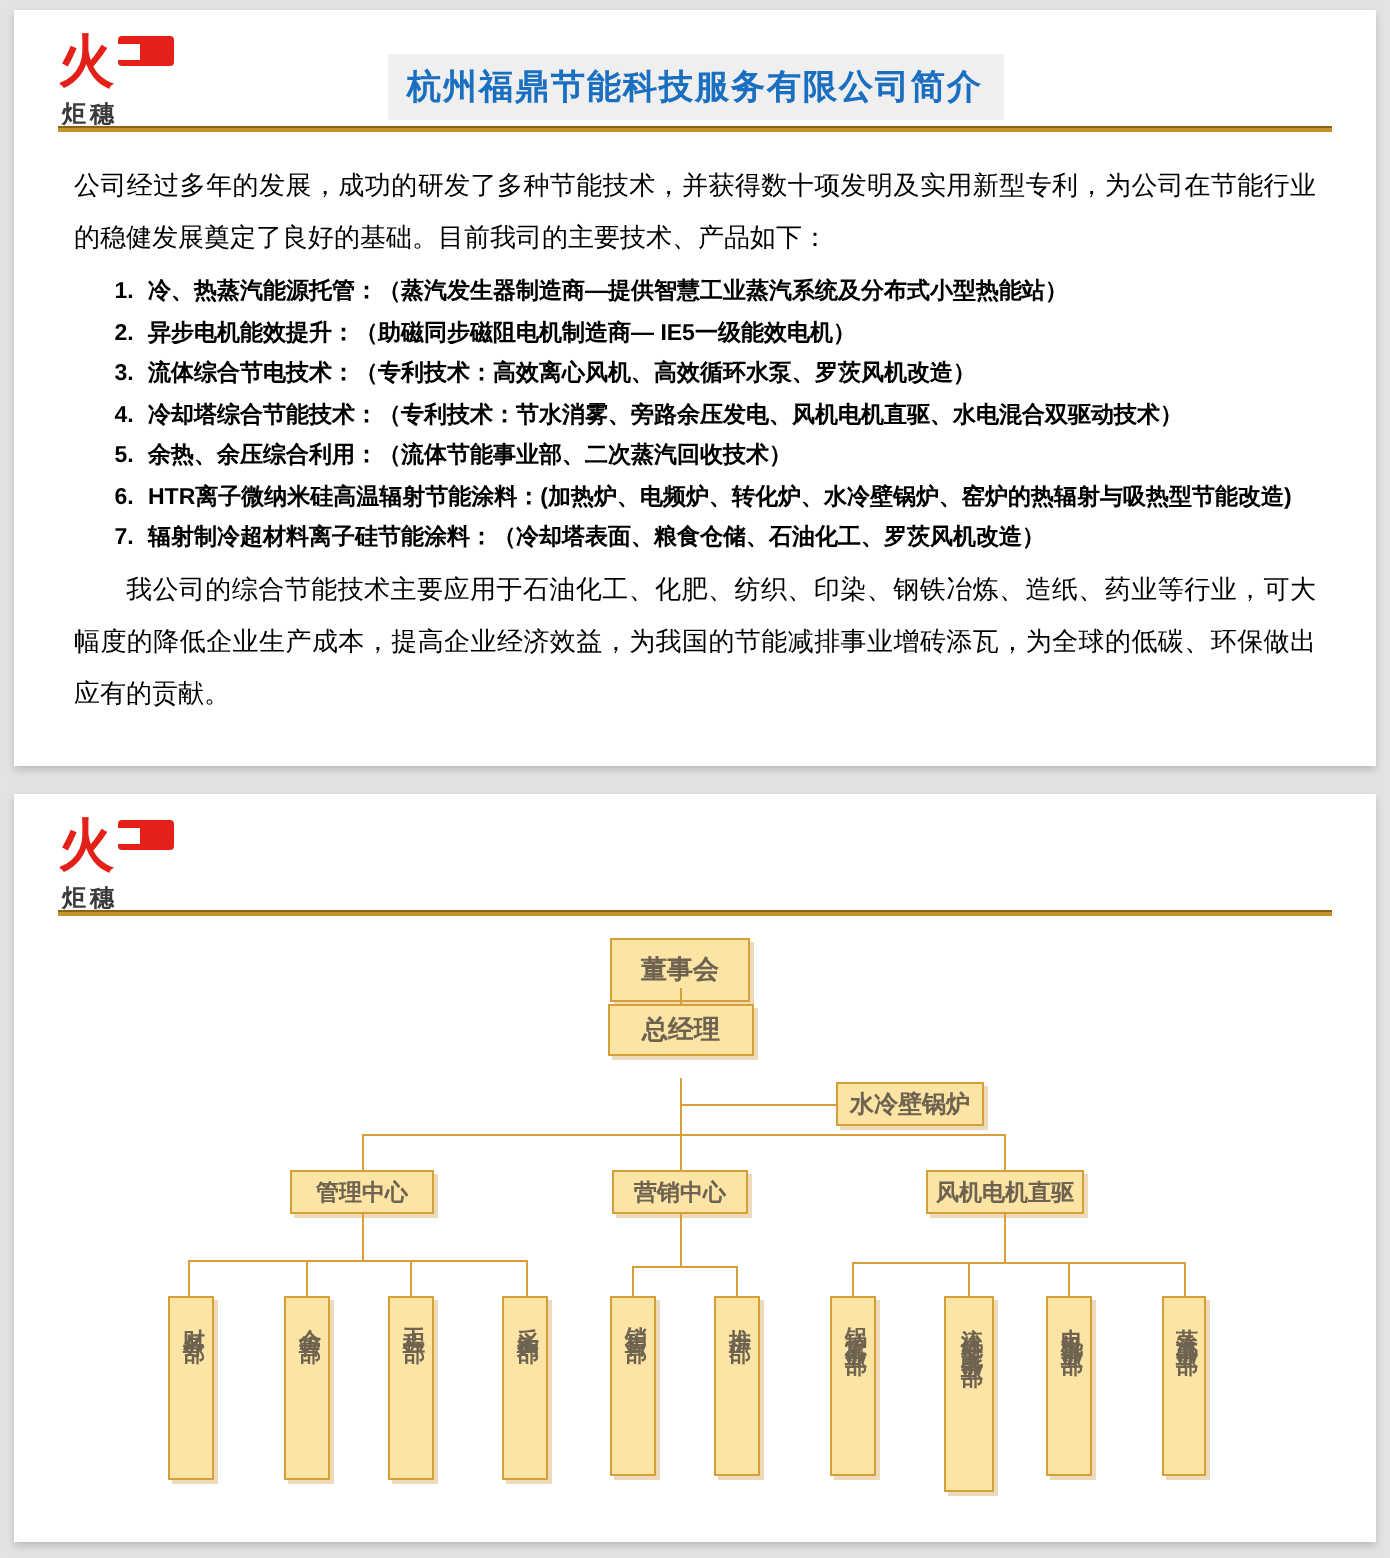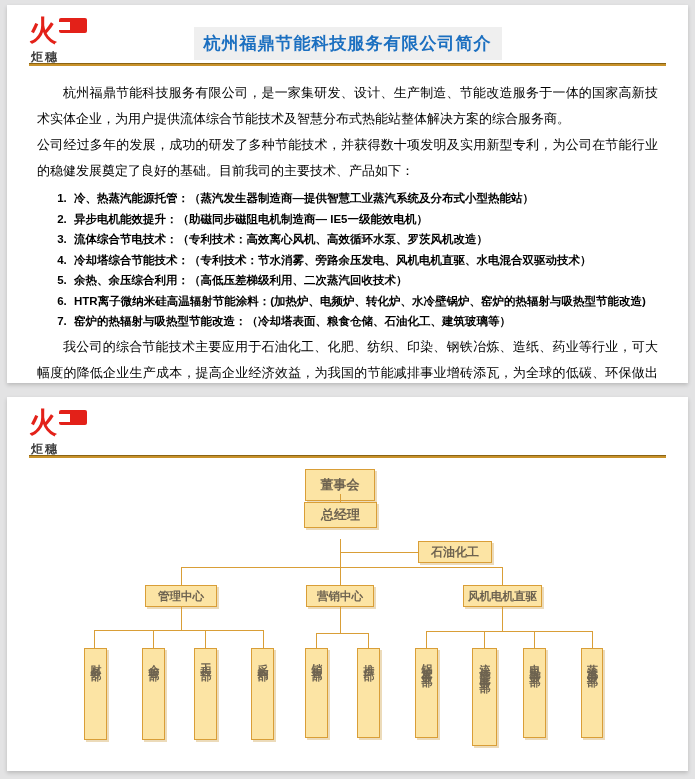--- a/index.html
+++ b/index.html
@@ -75,30 +75,29 @@
       </svg>
       <div class="brand">炬穗</div>
     </div>
     <div class="title-wrap">
       <span class="doc-title">杭州福鼎节能科技服务有限公司简介</span>
     </div>
   </div>
   <div class="gold-line"></div>
 
   <div class="body-txt">
-    <p class="para indent">杭州福鼎节能科技服务有限公司，是一家集研发、设计、生产制造、节能改造服务于一体的国家高新技术实体企业，为用户提供流体综合节能技术及智慧分布式热能站整体解决方案的综合服务商。</p>
     <p class="para">公司经过多年的发展，成功的研发了多种节能技术，并获得数十项发明及实用新型专利，为公司在节能行业的稳健发展奠定了良好的基础。目前我司的主要技术、产品如下：</p>
     <ol class="products">
       <li>冷、热蒸汽能源托管：（蒸汽发生器制造商—提供智慧工业蒸汽系统及分布式小型热能站）</li>
       <li>异步电机能效提升：（助磁同步磁阻电机制造商— IE5一级能效电机）</li>
       <li>流体综合节电技术：（专利技术：高效离心风机、高效循环水泵、罗茨风机改造）</li>
       <li>冷却塔综合节能技术：（专利技术：节水消雾、旁路余压发电、风机电机直驱、水电混合双驱动技术）</li>
-      <li>余热、余压综合利用：（高低压差梯级利用、二次蒸汽回收技术）</li>
+      <li>余热、余压综合利用：（流体节能事业部、二次蒸汽回收技术）</li>
       <li>HTR离子微纳米硅高温辐射节能涂料：(加热炉、电频炉、转化炉、水冷壁锅炉、窑炉的热辐射与吸热型节能改造)</li>
-      <li>窑炉的热辐射与吸热型节能改造：（冷却塔表面、粮食仓储、石油化工、建筑玻璃等）</li>
+      <li>辐射制冷超材料离子硅节能涂料：（冷却塔表面、粮食仓储、石油化工、罗茨风机改造）</li>
     </ol>
     <p class="para indent">我公司的综合节能技术主要应用于石油化工、化肥、纺织、印染、钢铁冶炼、造纸、药业等行业，可大幅度的降低企业生产成本，提高企业经济效益，为我国的节能减排事业增砖添瓦，为全球的低碳、环保做出应有的贡献。</p>
   </div>
 </div>
 
 <div class="card card2">
   <div class="hdr">
     <div class="logo">
       <svg width="62" height="38" viewBox="0 0 62 38">
         <text x="0" y="27" font-size="28" font-weight="bold" fill="#e32119" font-family="'DejaVu Sans',sans-serif">火</text>
@@ -115,21 +114,21 @@
     <div class="obox h1" style="left:298px; top:11px; width:70px; height:32px;">董事会</div>
 
     <div class="cline" style="left:333px; top:36px; width:1px; height:14px;"></div>
     <div class="arrowhead" style="left:330px; top:49px;"></div>
 
     <div class="obox h1" style="left:297px; top:44px; width:73px; height:26px;">总经理</div>
 
     <div class="cline" style="left:333px; top:81px; width:1px; height:28px;"></div>
 
     <div class="cline" style="left:333px; top:94px; width:78px; height:1px;"></div>
-    <div class="obox h2" style="left:411px; top:83px; width:74px; height:22px;">石油化工</div>
+    <div class="obox h2" style="left:411px; top:83px; width:74px; height:22px;">水冷壁锅炉</div>
 
     <div class="cline" style="left:174px; top:109px; width:321px; height:1px;"></div>
     <div class="cline" style="left:174px; top:109px; width:1px; height:18px;"></div>
     <div class="cline" style="left:333px; top:109px; width:1px; height:18px;"></div>
     <div class="cline" style="left:495px; top:109px; width:1px; height:18px;"></div>
 
     <div class="obox h3" style="left:138px; top:127px; width:72px; height:22px;">管理中心</div>
     <div class="obox h3" style="left:299px; top:127px; width:68px; height:22px;">营销中心</div>
     <div class="obox h3" style="left:456px; top:127px; width:79px; height:22px;">风机电机直驱</div>
 

